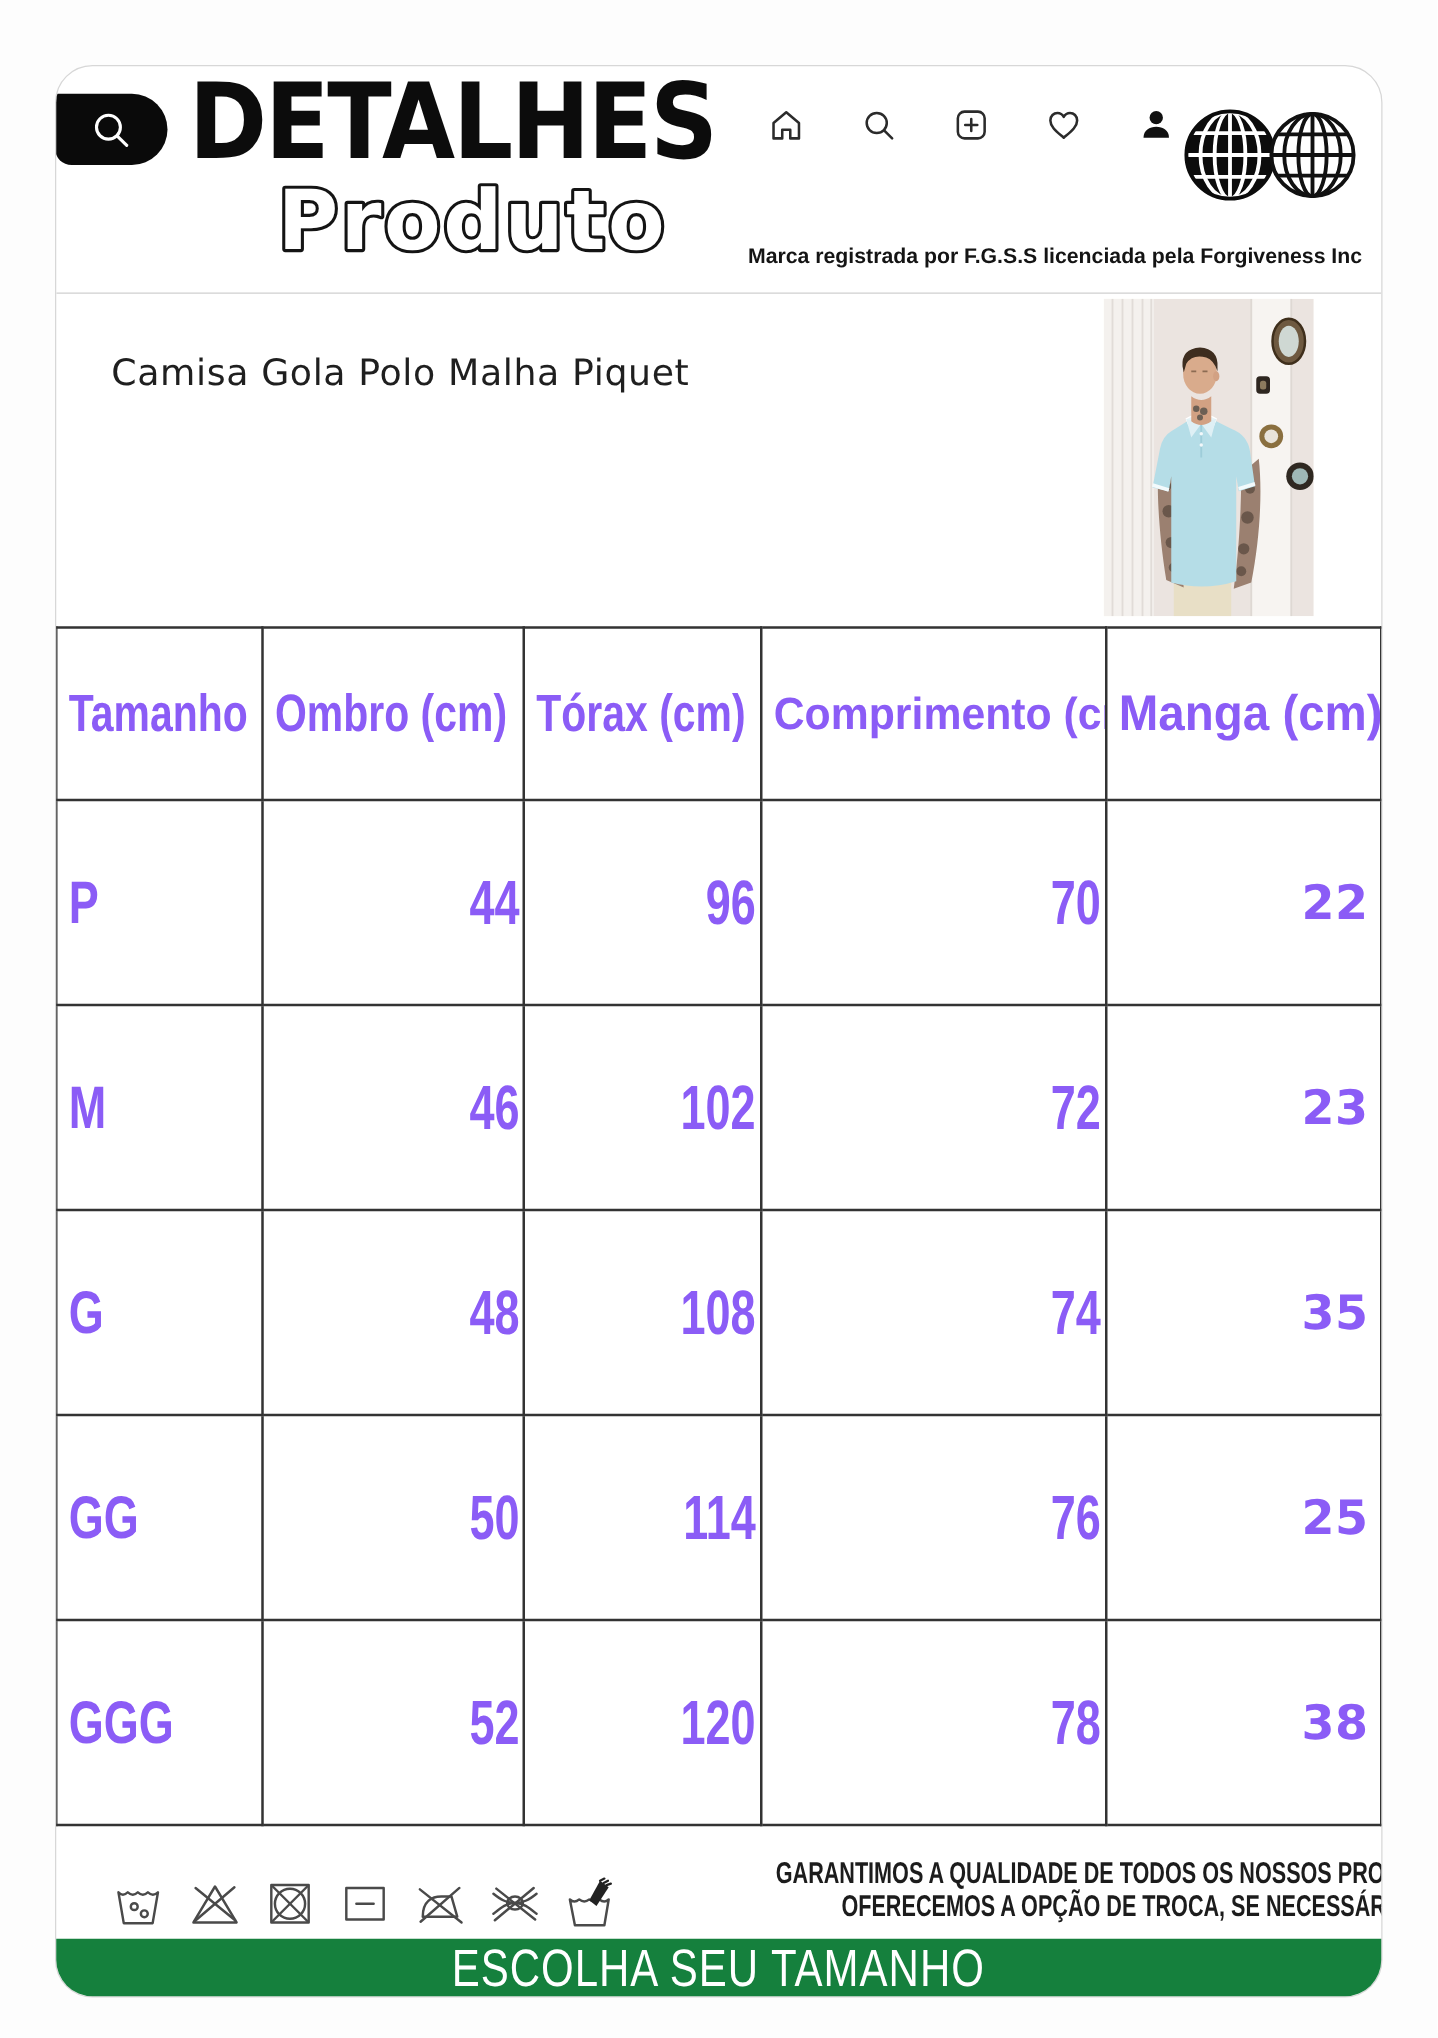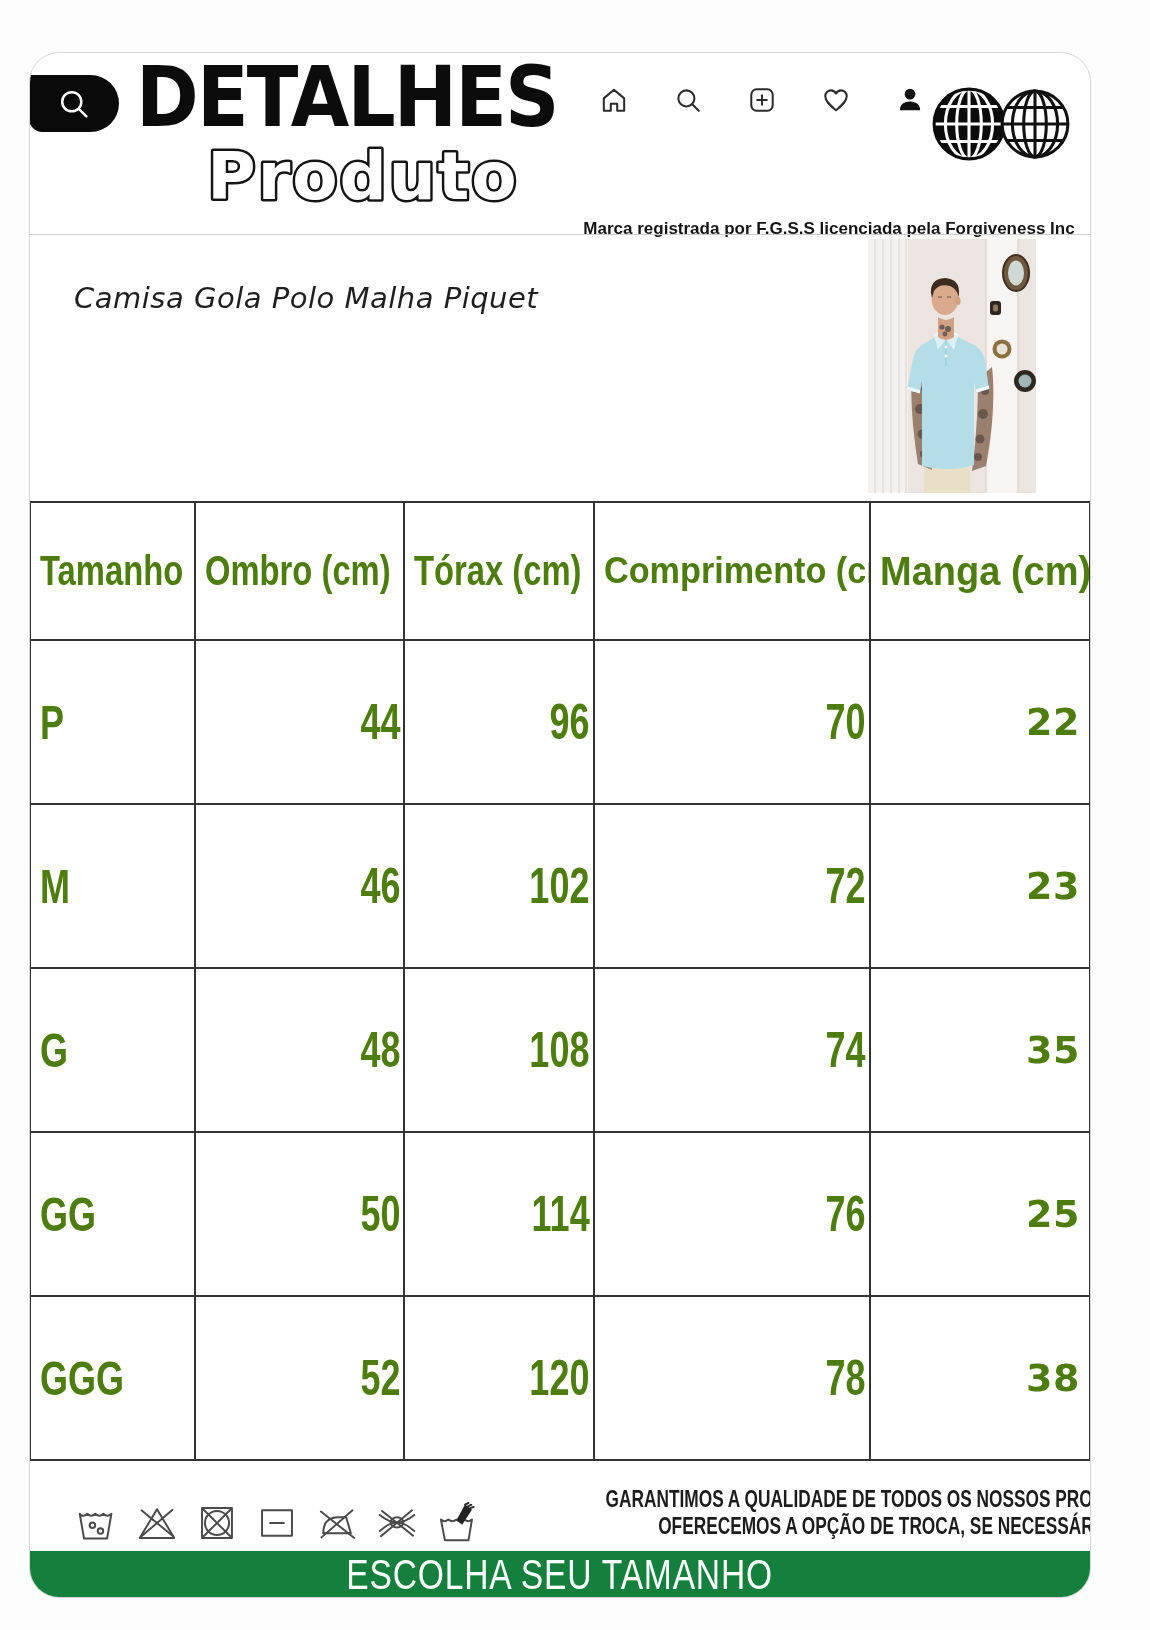--- a/index.html
+++ b/index.html
@@ -1,49 +1,49 @@
 <!DOCTYPE html>
 <html><head>
 <meta charset="utf-8">
 <style>
   * { margin:0; padding:0; box-sizing:border-box; }
   html,body { background:#ffffff; }
   .page { position:relative; width:1150px; height:1630px; background:#fdfdfd;
           font-family:"Liberation Sans", sans-serif; overflow:hidden; }
-  .card { position:absolute; left:29px; top:52px; width:1062px; height:1546px;
+  .card { position:absolute; left:44px; top:52px; width:1062px; height:1546px;
           background:#ffffff; border:1px solid #d7d7d7; border-radius:30px; overflow:hidden; }
 
   
   .search-pill { position:absolute; left:-1px; top:22px; width:90px; height:57px;
                  background:#0a0a0a; border-radius:2px 30px 30px 14px;
                  display:flex; align-items:center; justify-content:center; cursor:pointer; }
   .big-title { position:absolute; left:106px; top:2px; font-family:"DejaVu Sans", sans-serif;
                font-weight:700; font-size:84px; line-height:84px; letter-spacing:-2px; color:#0c0c0c;
                transform:scaleX(.9); transform-origin:left top; white-space:nowrap; }
   .outline-title { position:absolute; left:138px; top:76px; }
   .nav-row { position:absolute; left:569px; top:32px; display:flex; gap:44px; }
   .nav-row .nicon { width:30px; height:30px; cursor:pointer; }
   .globes { position:absolute; left:900px; top:32px; display:flex; }
   .brand { position:absolute; left:592px; top:78px; width:260px; text-align:center;
            font-weight:700; font-style:italic; font-size:50px; line-height:54px;
            color:#9b9b9b; letter-spacing:1px; white-space:nowrap; }
   .trademark { position:absolute; left:538px; top:142px; width:522px; text-align:center;
-               font-weight:700; font-size:17px; color:#141414; white-space:nowrap;margin-top:24px; }
+               font-weight:700; font-size:17px; color:#141414; white-space:nowrap; }
   .hdr-divider { position:absolute; left:0; right:0; top:181px; border-top:1px solid #cfcfcf; }
 
   
   .product-title { position:absolute; left:44px; top:228px; font-family:"DejaVu Sans", sans-serif;
-                   font-weight:400; font-size:29px; color:#1f1f1f; letter-spacing:.5px;font-style:italic; }
+                   font-weight:400; font-size:29px; color:#1f1f1f; letter-spacing:.5px; }
   .product-photo { position:absolute; left:838px; top:186px; width:168px; height:254px; }
 
   
   table.size-table { position:absolute; left:-1px; top:448px; width:1062px;
                      border-collapse:collapse; table-layout:fixed; }
   .size-table th, .size-table td { border:2px solid #333; vertical-align:middle;
-                                   color:#4d7c0f; overflow:hidden; }
+                                   color:#8b5cf6; overflow:hidden; }
   .size-table th { height:138px; text-align:left; padding-left:9px; font-weight:700; }
   .size-table td { height:164px; }
   .c0{width:15.6%}.c1{width:19.7%}.c2{width:17.9%}.c3{width:26.0%}.c4{width:20.8%}
   .cndS { display:inline-block; font-size:42px; font-weight:700;
           transform:scaleX(.78); transform-origin:left center; white-space:nowrap; }
   .wideS { display:inline-block; font-size:36px; font-weight:700;
            transform:scaleX(.95); transform-origin:left center; white-space:nowrap; }
   .wideS2 { display:inline-block; font-size:40px; font-weight:700;
             transform:scaleX(.95); transform-origin:left center; white-space:nowrap; }
   td.size-cell { text-align:left; padding-left:9px; }

